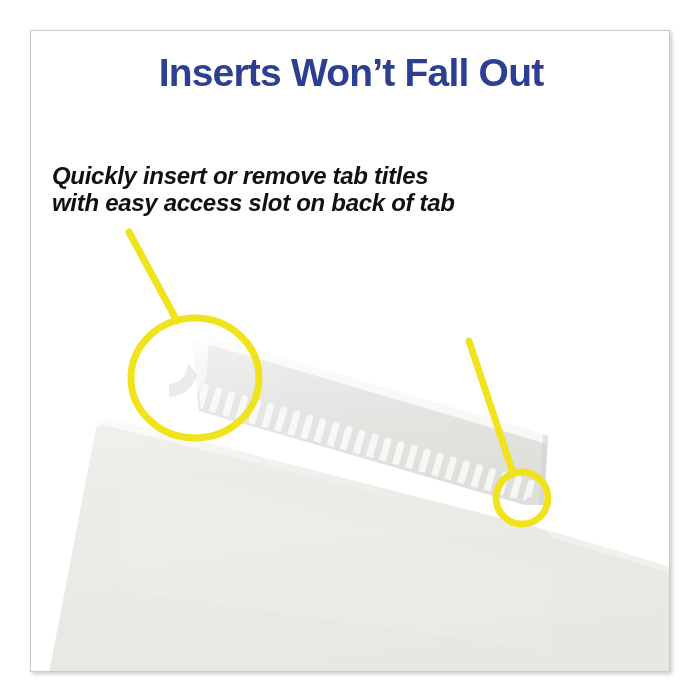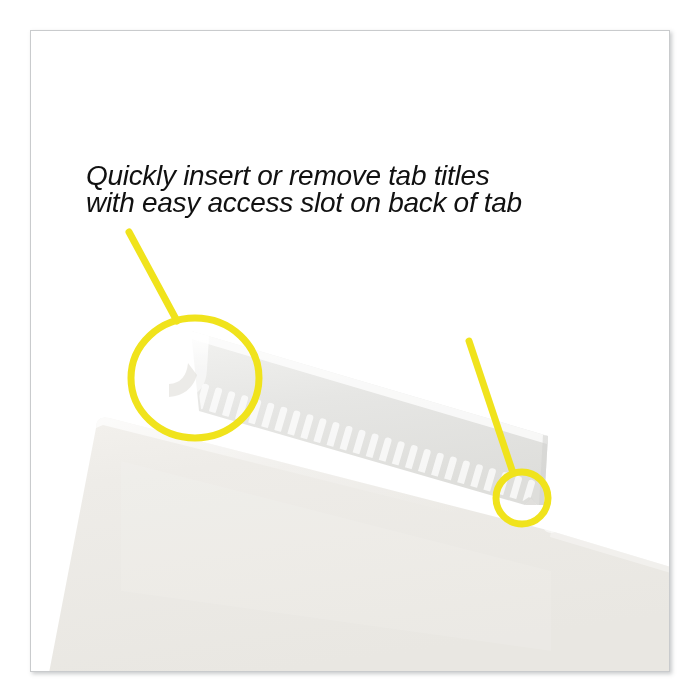--- a/index.html
+++ b/index.html
@@ -46,27 +46,26 @@
     letter-spacing: -0.8px;
     color: #2c3f93;
     line-height: 1.12;
     white-space: nowrap;
   }
 
   
   .caption {
     position: absolute;
     font-style: italic;
-    font-weight: normal;
-    font-size: 28px;
+    font-weight: bold;
+    font-size: 24px;
     line-height: 27px;
     color: #111111;
     letter-spacing: -0.3px;
     white-space: pre-line;
-    margin-left: 34px;
   }
   #caption-left  { left: 21px;  top: 131px; }
   #caption-right { left: 312px; top: 244px; }
 
   
   #product {
     position: absolute;
     left: 0;
     top: 0;
     width: 640px;
@@ -199,19 +198,20 @@
 
     <svg id="callout-svg" viewBox="0 0 640 642">
 
       <line x1="98" y1="201" x2="146" y2="290" stroke="#f0e31c" stroke-width="7" stroke-linecap="round"></line>
       <ellipse cx="164" cy="347" rx="64" ry="60" fill="none" stroke="#f0e31c" stroke-width="7"></ellipse>
 
       <line x1="438" y1="310" x2="482" y2="442" stroke="#f0e31c" stroke-width="7" stroke-linecap="round"></line>
       <circle cx="491" cy="467" r="26" fill="none" stroke="#f0e31c" stroke-width="7"></circle>
     </svg>
 
+    <div id="headline">Inserts Won’t Fall Out</div>
 
     <div class="caption" id="caption-left">Quickly insert or remove tab titles
 with easy access slot on back of tab</div>
 
 
   </div>
 </div>
 
 </body></html>

